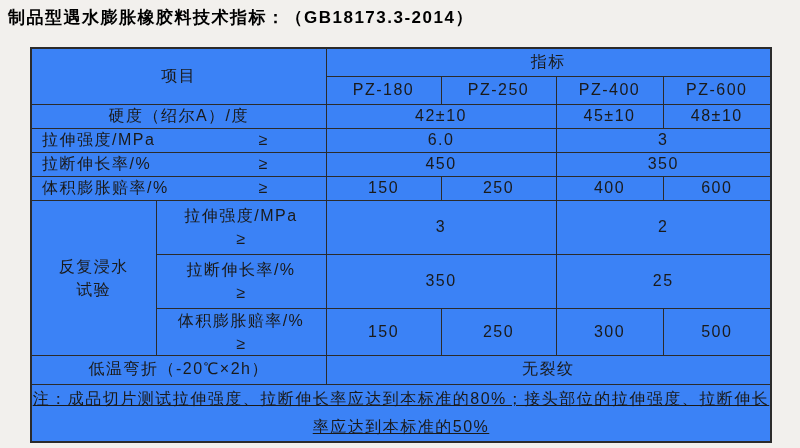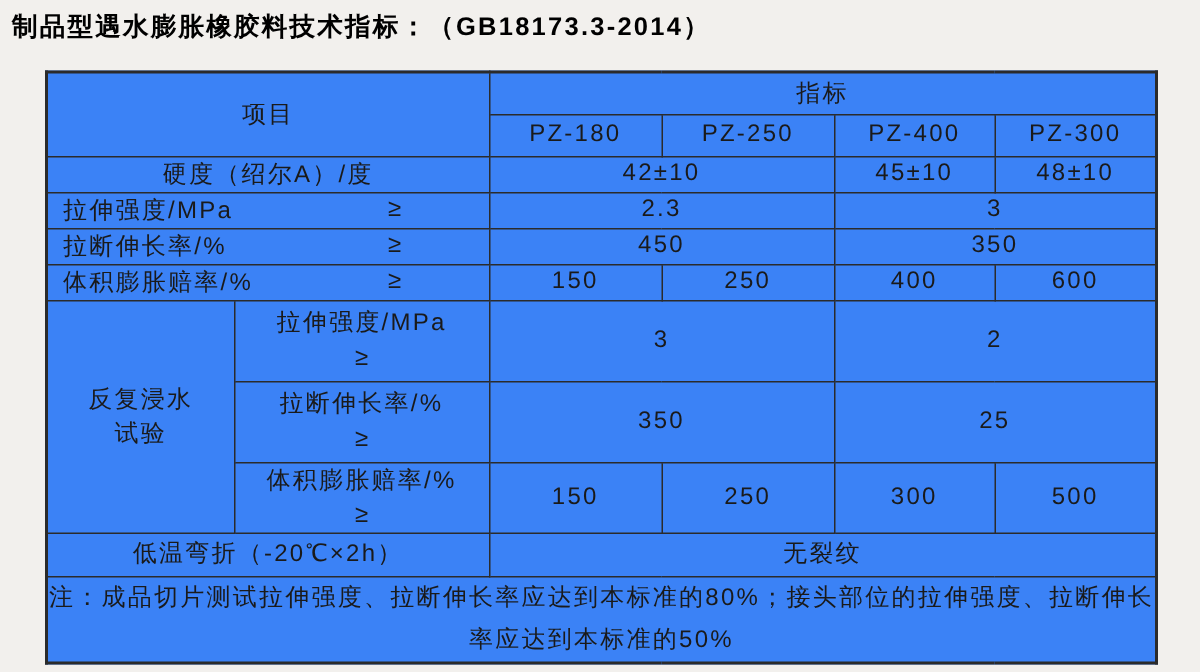--- a/index.html
+++ b/index.html
@@ -62,20 +62,21 @@
   td.sub { padding: 3px 0; }
   td.group-cell { letter-spacing: 3px; margin-left: 38px; }
   td.note-cell {
     text-align: left;
     font-size: 16px;
     letter-spacing: 2px;
     line-height: 1.75;
     padding: 5px 10px 6px 10px;
     height: 50px;
     vertical-align: top;
+    text-decoration: underline;
   }
   .gte { letter-spacing: 0; }
 </style>
 </head>
 <body>
 
 <div class="page-title">制品型遇水膨胀橡胶料技术指标：（GB18173.3-2014）</div>
 
 <table class="spec">
   <colgroup>
@@ -88,38 +89,38 @@
   </colgroup>
   <tbody>
     <tr class="h28">
       <td colspan="2" rowspan="2">项目</td>
       <td colspan="4">指标</td>
     </tr>
     <tr class="h28">
       <td>PZ-180</td>
       <td>PZ-250</td>
       <td>PZ-400</td>
-      <td>PZ-300</td>
+      <td>PZ-600</td>
     </tr>
 
     <tr class="h24">
       <td colspan="2" class="lbl">硬度（绍尔A）/度</td>
       <td colspan="2">42±10</td>
       <td>45±10</td>
       <td>48±10</td>
     </tr>
 
     <tr class="h24">
       <td colspan="2">
         <div class="lblrow">
           <span>拉伸强度/MPa</span>
           <span class="gte">≥</span>
         </div>
       </td>
-      <td colspan="2">2.3</td>
+      <td colspan="2">6.0</td>
       <td colspan="2">3</td>
     </tr>
 
     <tr class="h24">
       <td colspan="2">
         <div class="lblrow">
           <span>拉断伸长率/%</span>
           <span class="gte">≥</span>
         </div>
       </td>

